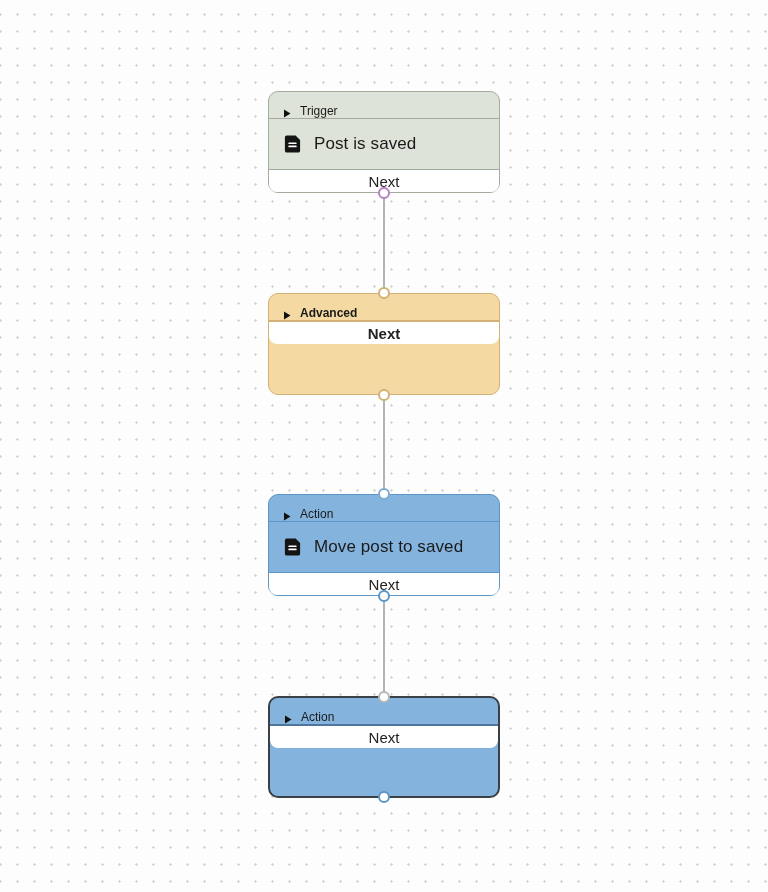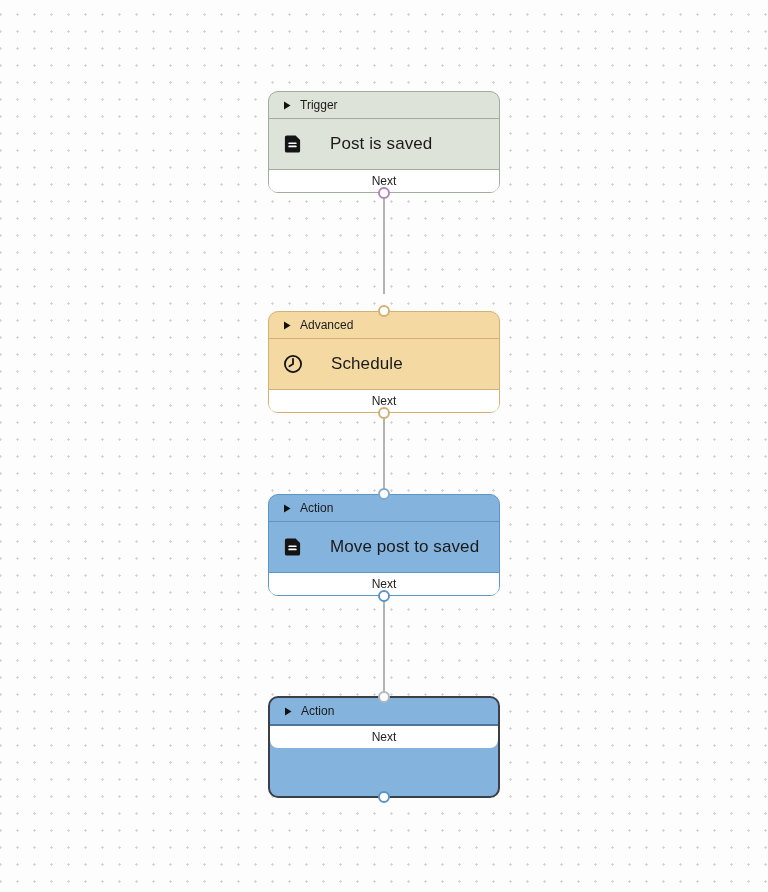--- a/index.html
+++ b/index.html
@@ -32,57 +32,57 @@
     background: var(--fill);
     border: 1.5px solid var(--border);
     border-radius: 10px;
     display: flex;
     flex-direction: column;
     z-index: 2;
     color: #1a1a1a;
   }
   .node.selected { border: 2px solid #3b4046; }
   .node[data-node-index="0"] { top: 91px; }
-  .node[data-node-index="1"] { top: 311px; }
+  .node[data-node-index="1"] { top: 293px; font-weight: bold; }
   .node[data-node-index="2"] { top: 494px; }
   .node[data-node-index="3"] { top: 696px; }
 
   .node-header {
     height: 27px;
     flex: 0 0 27px;
     display: flex;
-    align-items: center;
+    align-items: flex-end;
     gap: 9px;
     padding: 0 14px;
     font-size: 12px;
     border-bottom: 1px solid var(--divider);
   }
   .tri-icon { display: flex; align-items: center; }
 
   .node-body {
     flex: 1 1 auto;
     display: flex;
     align-items: center;
-    gap: 28px;
+    gap: 12px;
     padding: 0 14px;
     font-size: 17px;
     letter-spacing: 0.1px;
   }
   .body-icon { display: flex; align-items: center; flex: 0 0 auto; }
 
   .node-footer {
     flex: 0 0 23px;
     height: 23px;
     background: #ffffff;
     border-top: 1px solid var(--divider);
     border-radius: 0 0 8px 8px;
     display: flex;
     align-items: center;
     justify-content: center;
-    font-size: 12px;
+    font-size: 15px;
     color: #222;
   }
 
   .handle {
     position: absolute;
     left: 50%;
     margin-left: -6px;
     width: 12px;
     height: 12px;
     background: #fff;
@@ -130,29 +130,20 @@
 
   <div class="node" data-node-index="1" style="--fill: #f4d9a2; --border: #d3b176; --divider: #d3b176;">
     <div class="node-header">
       <span class="tri-icon">
         <svg width="8" height="9" viewBox="0 0 8 9">
             <polygon points="1,0.5 7.5,4.5 1,8.5" fill="#111"></polygon>
           </svg>
       </span>
       <span>Advanced</span>
     </div>
-    <div class="node-body">
-      <span class="body-icon">
-        <svg width="20" height="20" viewBox="0 0 20 20">
-          <circle cx="10" cy="10" r="8.1" fill="none" stroke="#141414" stroke-width="1.8"></circle>
-          <path d="M10 4.8 V10 L6.4 12.2" fill="none" stroke="#141414" stroke-width="1.8" stroke-linecap="round" stroke-linejoin="round"></path>
-        </svg>
-      </span>
-      <span>Schedule</span>
-    </div>
     <div class="node-footer">
       <span>Next</span>
     </div>
     <span class="handle handle-in" style="border-color: rgb(211, 177, 118);"></span>
     <span class="handle handle-out" style="border-color: rgb(211, 177, 118);"></span>
   </div>
 
   <div class="node" data-node-index="2" style="--fill: #84b3dd; --border: #5d95c7; --divider: #5d95c7;">
     <div class="node-header">
       <span class="tri-icon">

